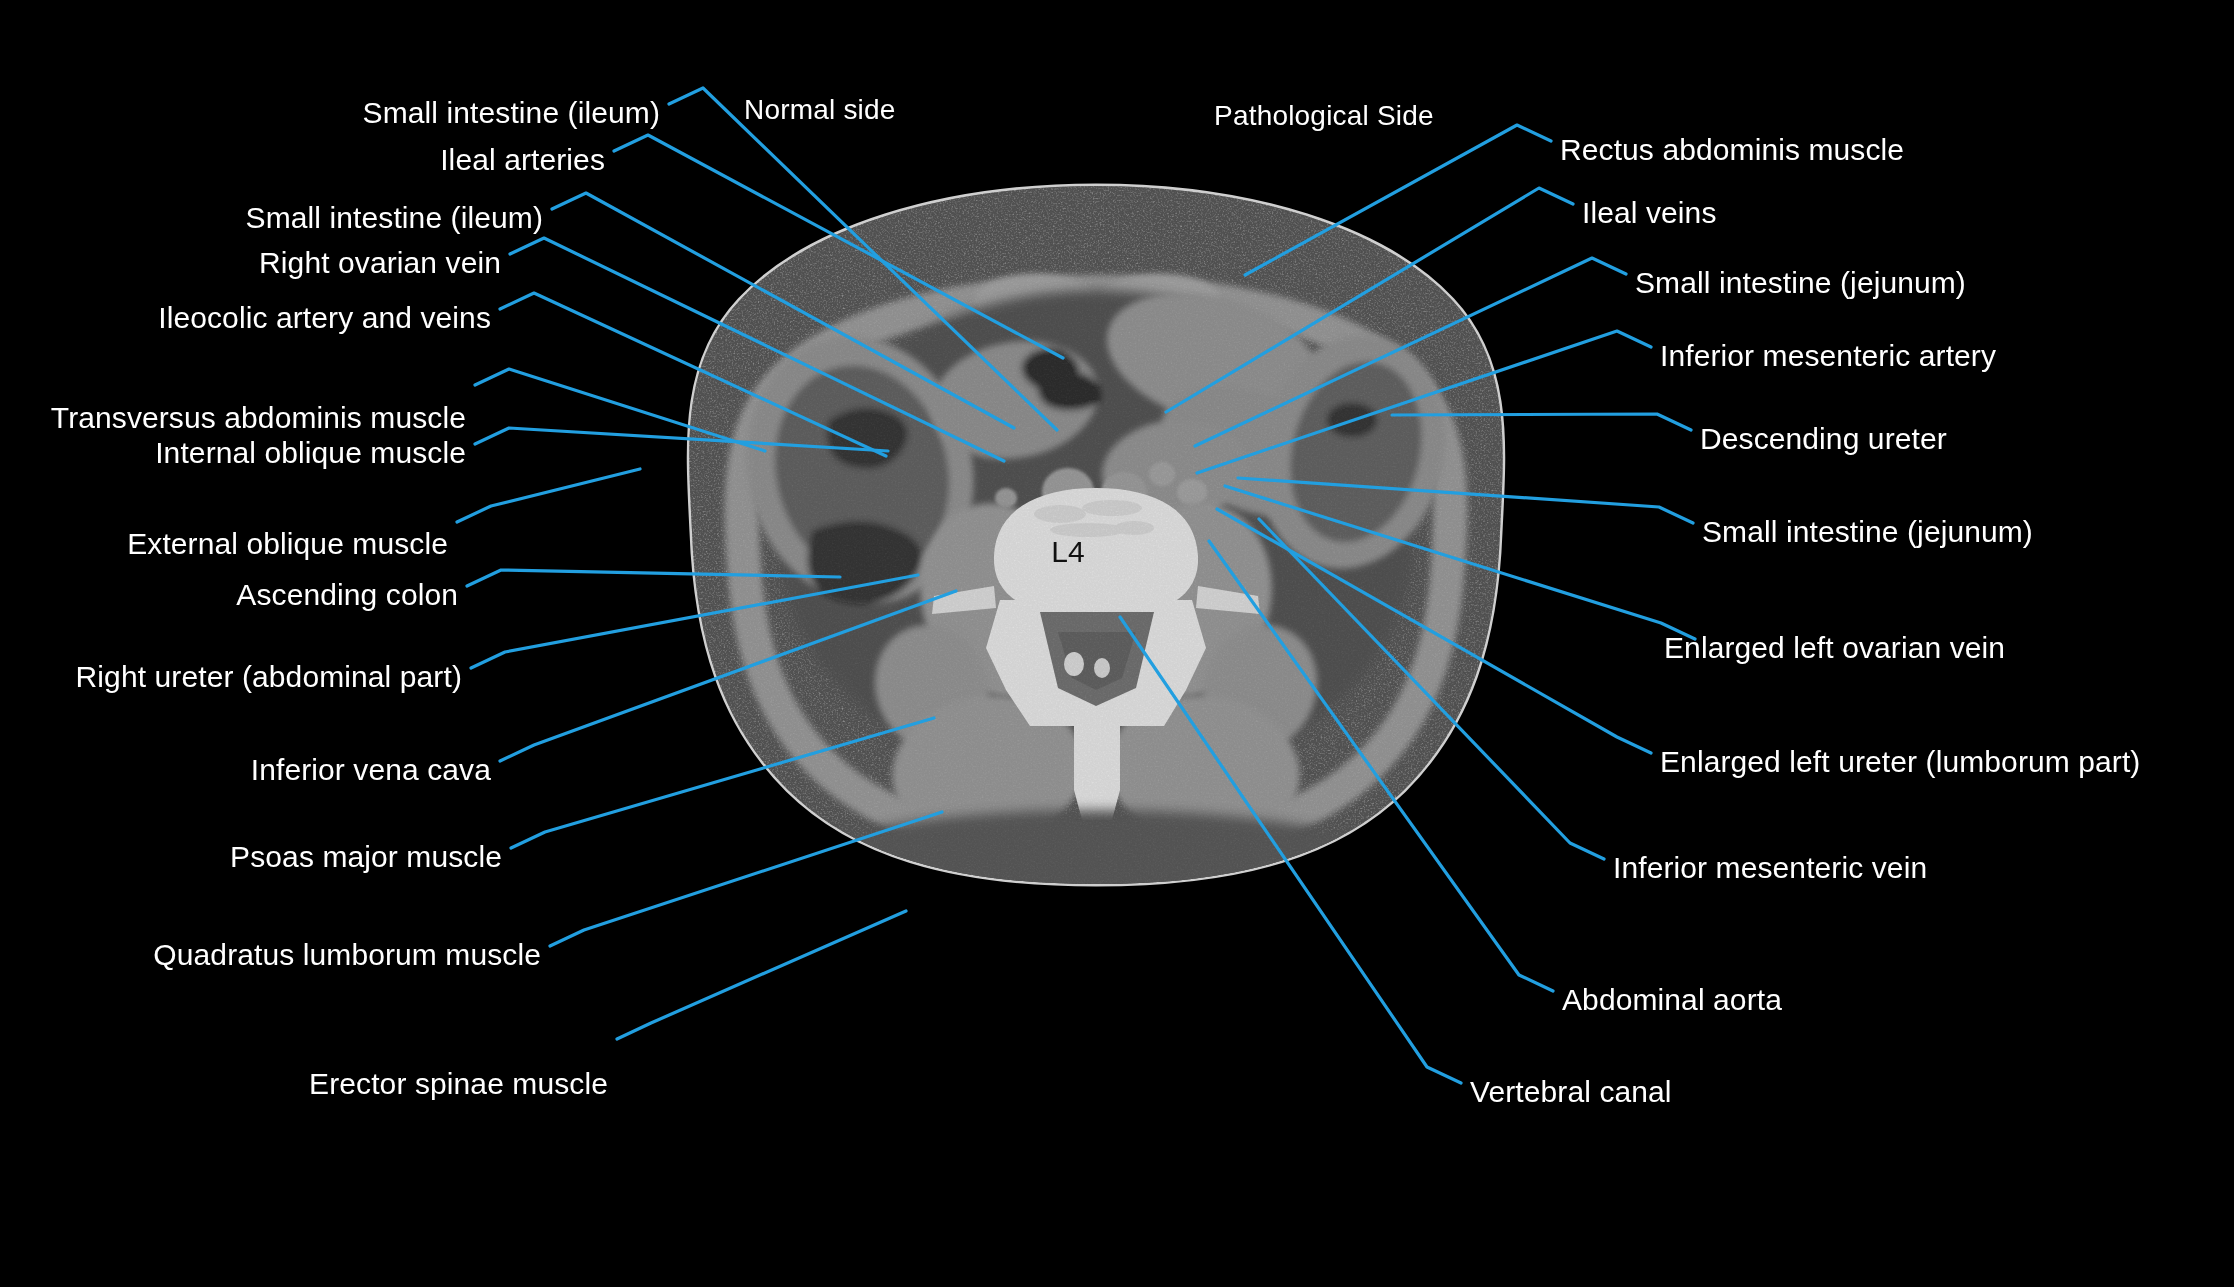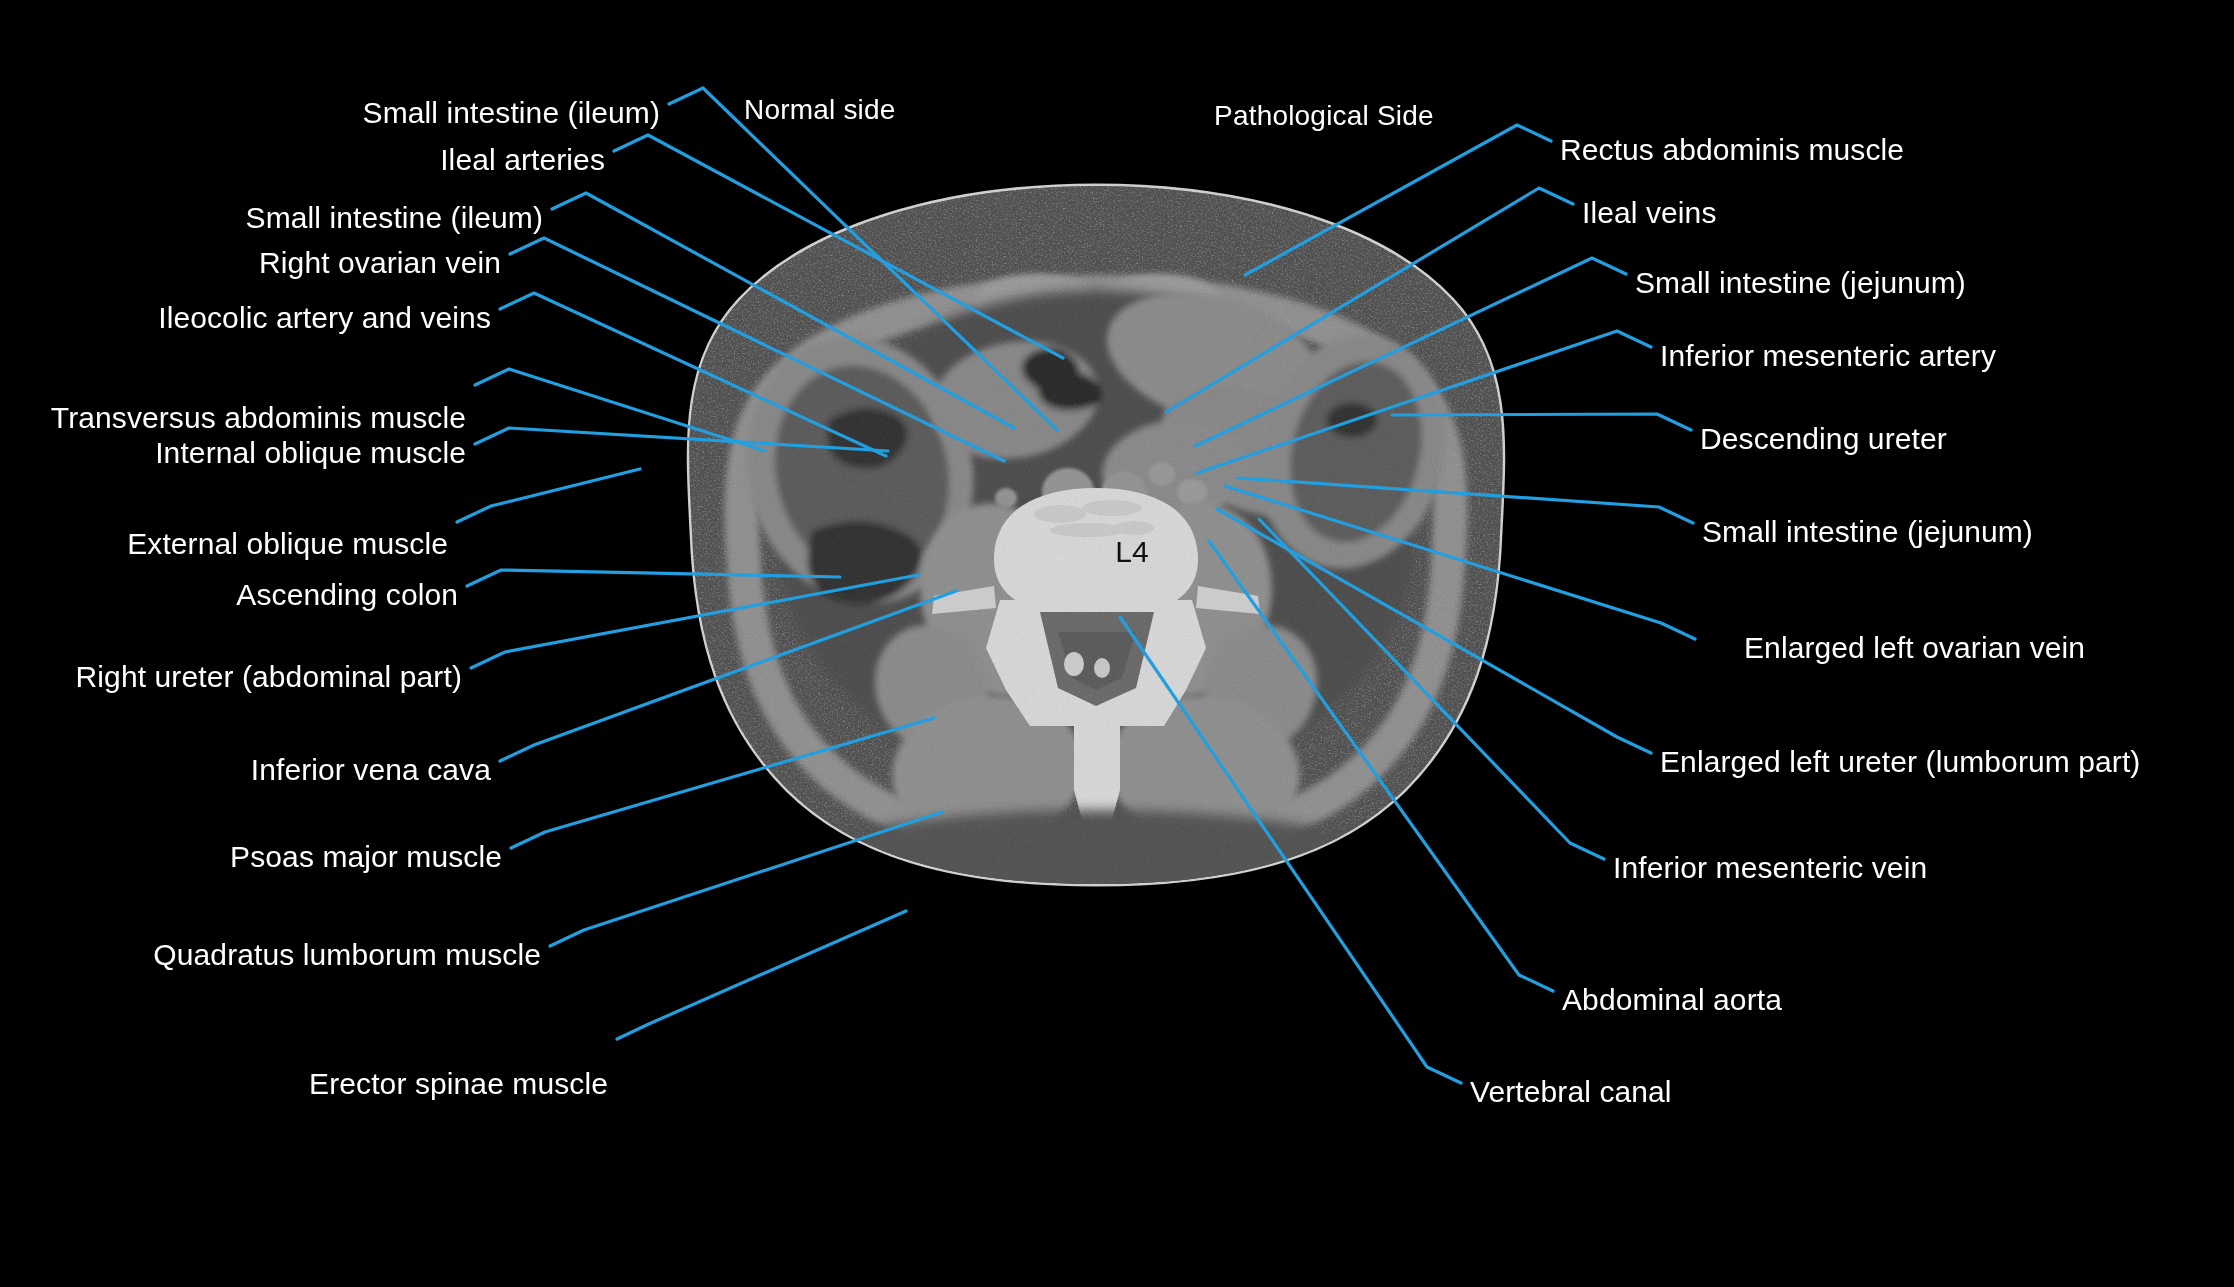--- a/index.html
+++ b/index.html
@@ -228,41 +228,41 @@
         <path d="M1651,753 L1617,737 L1217,509" stroke="#229FE0"></path>
         <path d="M1604,859 L1570,843 L1259,519" stroke="#229FE0"></path>
         <path d="M1553,991 L1519,975 L1209,541" stroke="#229FE0"></path>
         <path d="M1461,1083 L1427,1067 L1120,617" stroke="#229FE0"></path>
       </g>
   </svg>
 
   <div id="txt-layer">
     <div class="side-head" style="left: 744px; top: 94px;">Normal side</div>
     <div class="side-head" style="left: 1214px; top: 100px;">Pathological Side</div>
-    <div class="vert-label" style="left: 1132px; top: 552px; color: rgb(17, 17, 17);">L4</div>
+    <div class="vert-label" style="left: 1068px; top: 552px; color: rgb(17, 17, 17);">L4</div>
   <div class="label l" style="left: 660px; top: 96px; color: rgb(255, 255, 255);">Small intestine (ileum)</div>
       <div class="label l" style="left: 605px; top: 143px; color: rgb(255, 255, 255);">Ileal arteries</div>
       <div class="label l" style="left: 543px; top: 201px; color: rgb(255, 255, 255);">Small intestine (ileum)</div>
       <div class="label l" style="left: 501px; top: 246px; color: rgb(255, 255, 255);">Right ovarian vein</div>
       <div class="label l" style="left: 491px; top: 301px; color: rgb(255, 255, 255);">Ileocolic artery and veins</div>
       <div class="label l" style="left: 466px; top: 377px; color: rgb(255, 255, 255); margin-top: 24px;">Transversus abdominis muscle</div>
       <div class="label l" style="left: 466px; top: 436px; color: rgb(255, 255, 255);">Internal oblique muscle</div>
       <div class="label l" style="left: 448px; top: 514px; color: rgb(255, 255, 255); margin-top: 13px;">External oblique muscle</div>
       <div class="label l" style="left: 458px; top: 578px; color: rgb(255, 255, 255);">Ascending colon</div>
       <div class="label l" style="left: 462px; top: 660px; color: rgb(255, 255, 255);">Right ureter (abdominal part)</div>
       <div class="label l" style="left: 491px; top: 753px; color: rgb(255, 255, 255);">Inferior vena cava</div>
       <div class="label l" style="left: 502px; top: 840px; color: rgb(255, 255, 255);">Psoas major muscle</div>
       <div class="label l" style="left: 541px; top: 938px; color: rgb(255, 255, 255);">Quadratus lumborum muscle</div>
       <div class="label l" style="left: 608px; top: 1031px; color: rgb(255, 255, 255); margin-top: 36px;">Erector spinae muscle</div>
       <div class="label r" style="left: 1560px; top: 133px; color: rgb(255, 255, 255); text-align: right;">Rectus abdominis muscle</div>
       <div class="label r" style="left: 1582px; top: 196px; color: rgb(255, 255, 255);">Ileal veins</div>
       <div class="label r" style="left: 1635px; top: 266px; color: rgb(255, 255, 255);">Small intestine (jejunum)</div>
       <div class="label r" style="left: 1660px; top: 339px; color: rgb(255, 255, 255);">Inferior mesenteric artery</div>
       <div class="label r" style="left: 1700px; top: 422px; color: rgb(255, 255, 255);">Descending ureter</div>
       <div class="label r" style="left: 1702px; top: 515px; color: rgb(255, 255, 255);">Small intestine (jejunum)</div>
-      <div class="label r" style="left: 1744px; top: 631px; color: rgb(255, 255, 255);">Enlarged left ovarian vein</div>
+      <div class="label r" style="left: 1664px; top: 631px; color: rgb(255, 255, 255);">Enlarged left ovarian vein</div>
       <div class="label r" style="left: 1660px; top: 745px; color: rgb(255, 255, 255);">Enlarged left ureter (lumborum part)</div>
       <div class="label r" style="left: 1613px; top: 851px; color: rgb(255, 255, 255);">Inferior mesenteric vein</div>
       <div class="label r" style="left: 1562px; top: 983px; color: rgb(255, 255, 255);">Abdominal aorta</div>
       <div class="label r" style="left: 1470px; top: 1075px; color: rgb(255, 255, 255); text-align: right;">Vertebral canal</div>
     </div>
 
 </div>
 
 </body></html>

